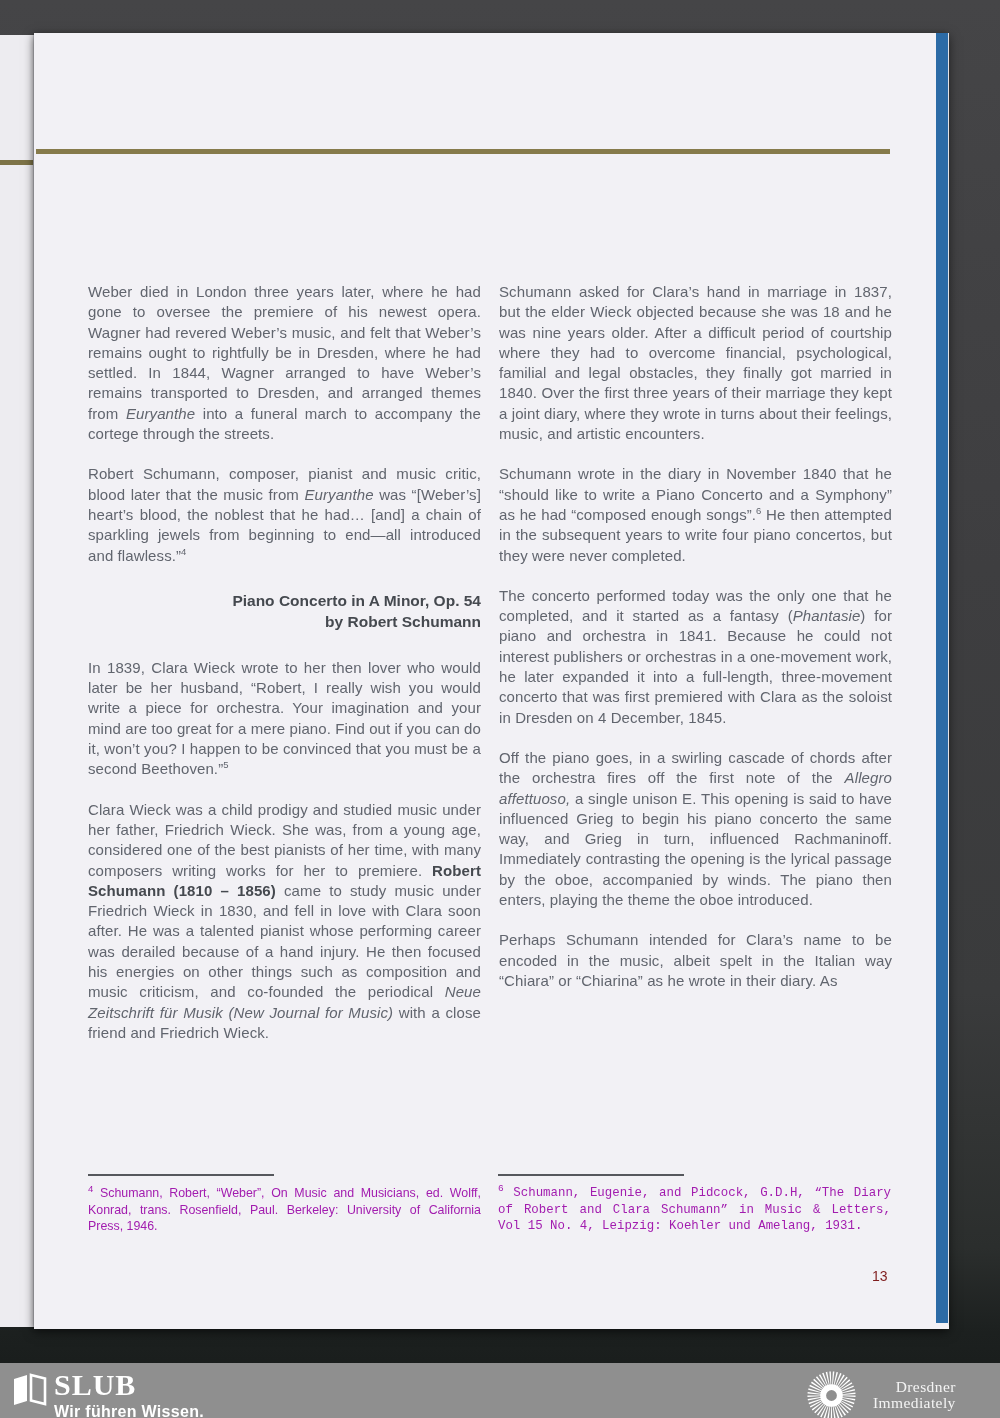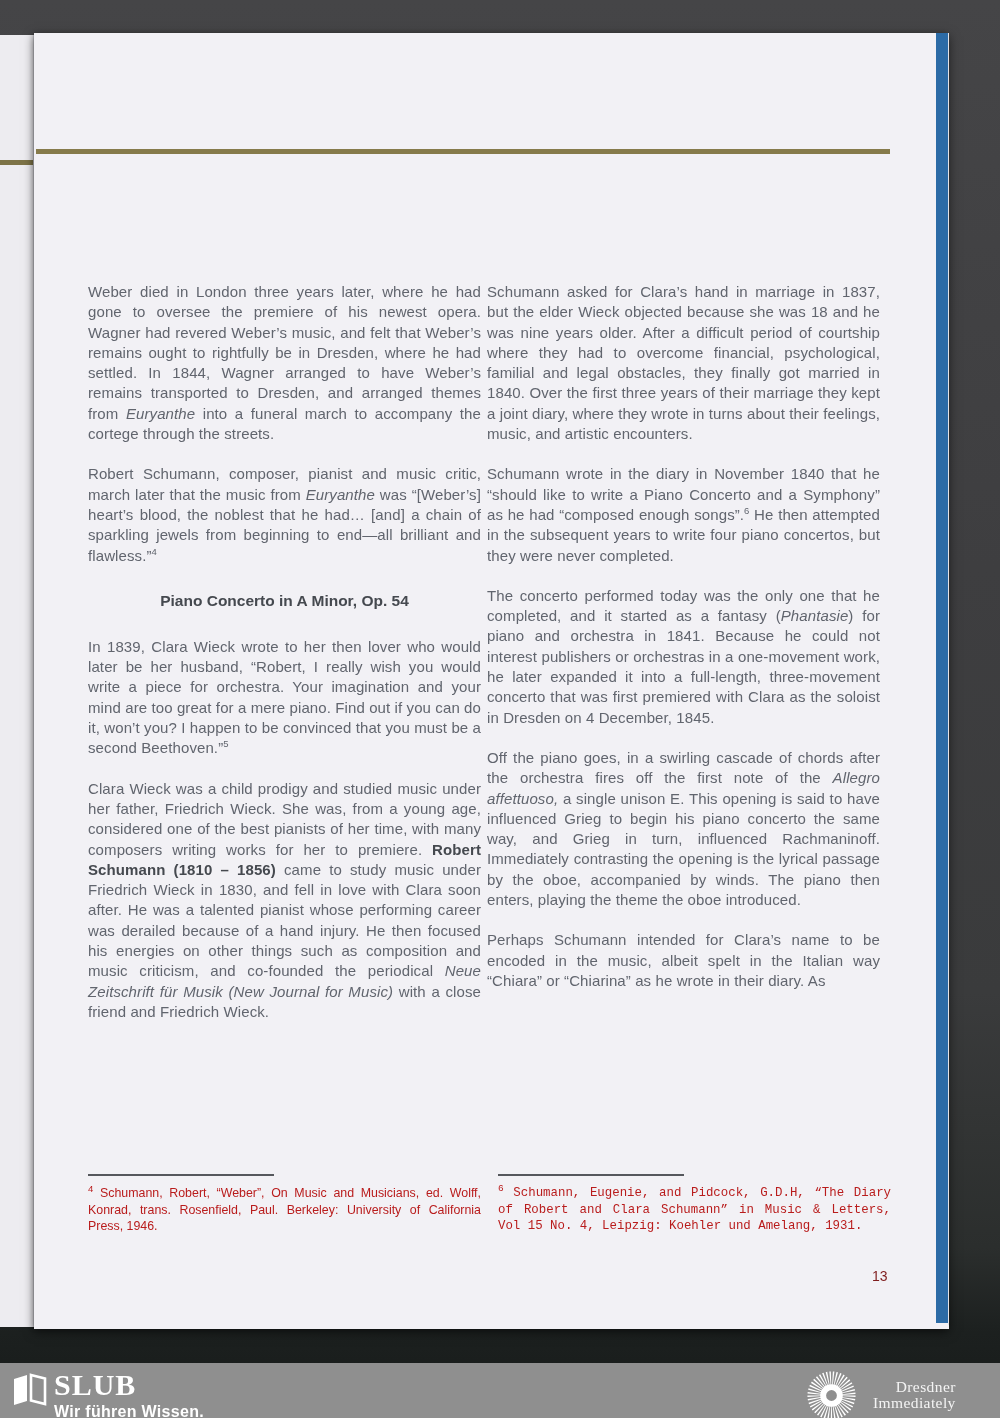--- a/index.html
+++ b/index.html
@@ -23,44 +23,44 @@
     position:absolute;left:34px;top:33px;width:915px;height:1296px;
     background:#f2f1f5;
     box-shadow:0 3px 10px rgba(0,0,0,0.55), -2px 0 4px rgba(0,0,0,0.15);
   }
   .gold-rule{position:absolute;left:2px;top:116px;width:854px;height:5px;background:#867b4b;}
   .blue-stripe{position:absolute;left:902px;top:0;width:12px;height:1290px;background:#2c6ba6;}
   .paper-edge{position:absolute;left:914px;top:0;width:1px;height:1292px;background:#e3e3e8;}
 
   .columns{
     position:absolute;left:54px;top:249px;width:804px;
-    display:flex;gap:6px;
+    display:flex;gap:18px;
   }
   .col{width:393px;}
   .para{
     margin:0 0 20px 0;
     font-size:15px;line-height:20.3px;color:#61656e;
     text-align:justify;letter-spacing:0.1px;
   }
   .para:last-child{margin-bottom:16px;}
   .s-i{font-style:italic;}
   .s-b{font-weight:bold;color:#45494f;}
   .s-sup{font-size:9.5px;vertical-align:super;line-height:0;}
   .heading{
     margin:24px 0 26px 0;font-size:15.5px;line-height:21px;
-    font-weight:bold;color:#45494f;text-align:center;
+    font-weight:bold;color:#45494f;text-align:right;
   }
   .heading span{display:block;}
 
   .footnotes{position:absolute;width:393px;}
   .fn-left{left:54px;top:1141px;}
   .fn-right{left:464px;top:1141px;font-family:Liberation Mono, monospace;}
   .fn-rule{width:186px;height:2px;background:#56585d;margin-bottom:9px;}
   .fn{
-    margin:0 0 13px 0;font-size:12.4px;line-height:16.6px;color:#b91c1c;
+    margin:0 0 13px 0;font-size:12.4px;line-height:16.6px;color:#a21caf;
     text-align:justify;
   }
   .fn:last-child{margin-bottom:0;}
 
   .page-number{position:absolute;left:838px;top:1235px;font-size:14px;color:#7f1d1d;}
 
   
   .footer-bar{
     position:absolute;left:0;top:1363px;width:1000px;height:55px;
     background:#8f8f8f;
@@ -92,23 +92,24 @@
   </div>
 
   <div class="page">
     <div class="gold-rule"></div>
     <div class="blue-stripe"></div>
     <div class="paper-edge"></div>
 
     <div class="columns">
       <div class="col">
         <p class="para"><span>Weber died in London three years later, where he had gone to oversee the premiere of his newest opera. Wagner had revered Weber’s music, and felt that Weber’s remains ought to rightfully be in Dresden, where he had settled. In 1844, Wagner arranged to have Weber’s remains transported to Dresden, and arranged themes from </span><span class="s-i">Euryanthe</span><span> into a funeral march to accompany the cortege through the streets.</span></p>
-        <p class="para"><span>Robert Schumann, composer, pianist and music critic, march later that the music from </span><span class="s-i">Euryanthe</span><span> was “[Weber’s] heart’s blood, the noblest that he had… [and] a chain of sparkling jewels from beginning to end—all brilliant and flawless.”</span><span class="s-sup">4</span></p>
+        <p class="para"><span>Robert Schumann, composer, pianist and music critic, blood later that the music from </span><span class="s-i">Euryanthe</span><span> was “[Weber’s] heart’s blood, the noblest that he had… [and] a chain of sparkling jewels from beginning to end—all introduced and flawless.”</span><span class="s-sup">4</span></p>
         <h3 class="heading">
           <span>Piano Concerto in A Minor, Op. 54</span>
+          <span>by Robert Schumann</span>
         </h3>
         <p class="para"><span>In 1839, Clara Wieck wrote to her then lover who would later be her husband, “Robert, I really wish you would write a piece for orchestra. Your imagination and your mind are too great for a mere piano. Find out if you can do it, won’t you? I happen to be convinced that you must be a second Beethoven.”</span><span class="s-sup">5</span></p>
         <p class="para"><span>Clara Wieck was a child prodigy and studied music under her father, Friedrich Wieck. She was, from a young age, considered one of the best pianists of her time, with many composers writing works for her to premiere. </span><span class="s-b">Robert Schumann (1810 – 1856)</span><span> came to study music under Friedrich Wieck in 1830, and fell in love with Clara soon after. He was a talented pianist whose performing career was derailed because of a hand injury. He then focused his energies on other things such as composition and music criticism, and co-founded the periodical </span><span class="s-i">Neue Zeitschrift für Musik (New Journal for Music)</span><span> with a close friend and Friedrich Wieck.</span></p>
       </div>
       <div class="col">
         <p class="para"><span>Schumann asked for Clara’s hand in marriage in 1837, but the elder Wieck objected because she was 18 and he was nine years older. After a difficult period of courtship where they had to overcome financial, psychological, familial and legal obstacles, they finally got married in 1840. Over the first three years of their marriage they kept a joint diary, where they wrote in turns about their feelings, music, and artistic encounters.</span></p>
         <p class="para"><span>Schumann wrote in the diary in November 1840 that he “should like to write a Piano Concerto and a Symphony” as he had “composed enough songs”.</span><span class="s-sup">6</span><span> He then attempted in the subsequent years to write four piano concertos, but they were never completed.</span></p>
         <p class="para"><span>The concerto performed today was the only one that he completed, and it started as a fantasy (</span><span class="s-i">Phantasie</span><span>) for piano and orchestra in 1841. Because he could not interest publishers or orchestras in a one-movement work, he later expanded it into a full-length, three-movement concerto that was first premiered with Clara as the soloist in Dresden on 4 December, 1845.</span></p>
         <p class="para"><span>Off the piano goes, in a swirling cascade of chords after the orchestra fires off the first note of the </span><span class="s-i">Allegro affettuoso,</span><span> a single unison E. This opening is said to have influenced Grieg to begin his piano concerto the same way, and Grieg in turn, influenced Rachmaninoff. Immediately contrasting the opening is the lyrical passage by the oboe, accompanied by winds. The piano then enters, playing the theme the oboe introduced.</span></p>
         <p class="para"><span>Perhaps Schumann intended for Clara’s name to be encoded in the music, albeit spelt in the Italian way “Chiara” or “Chiarina” as he wrote in their diary. As</span></p>

